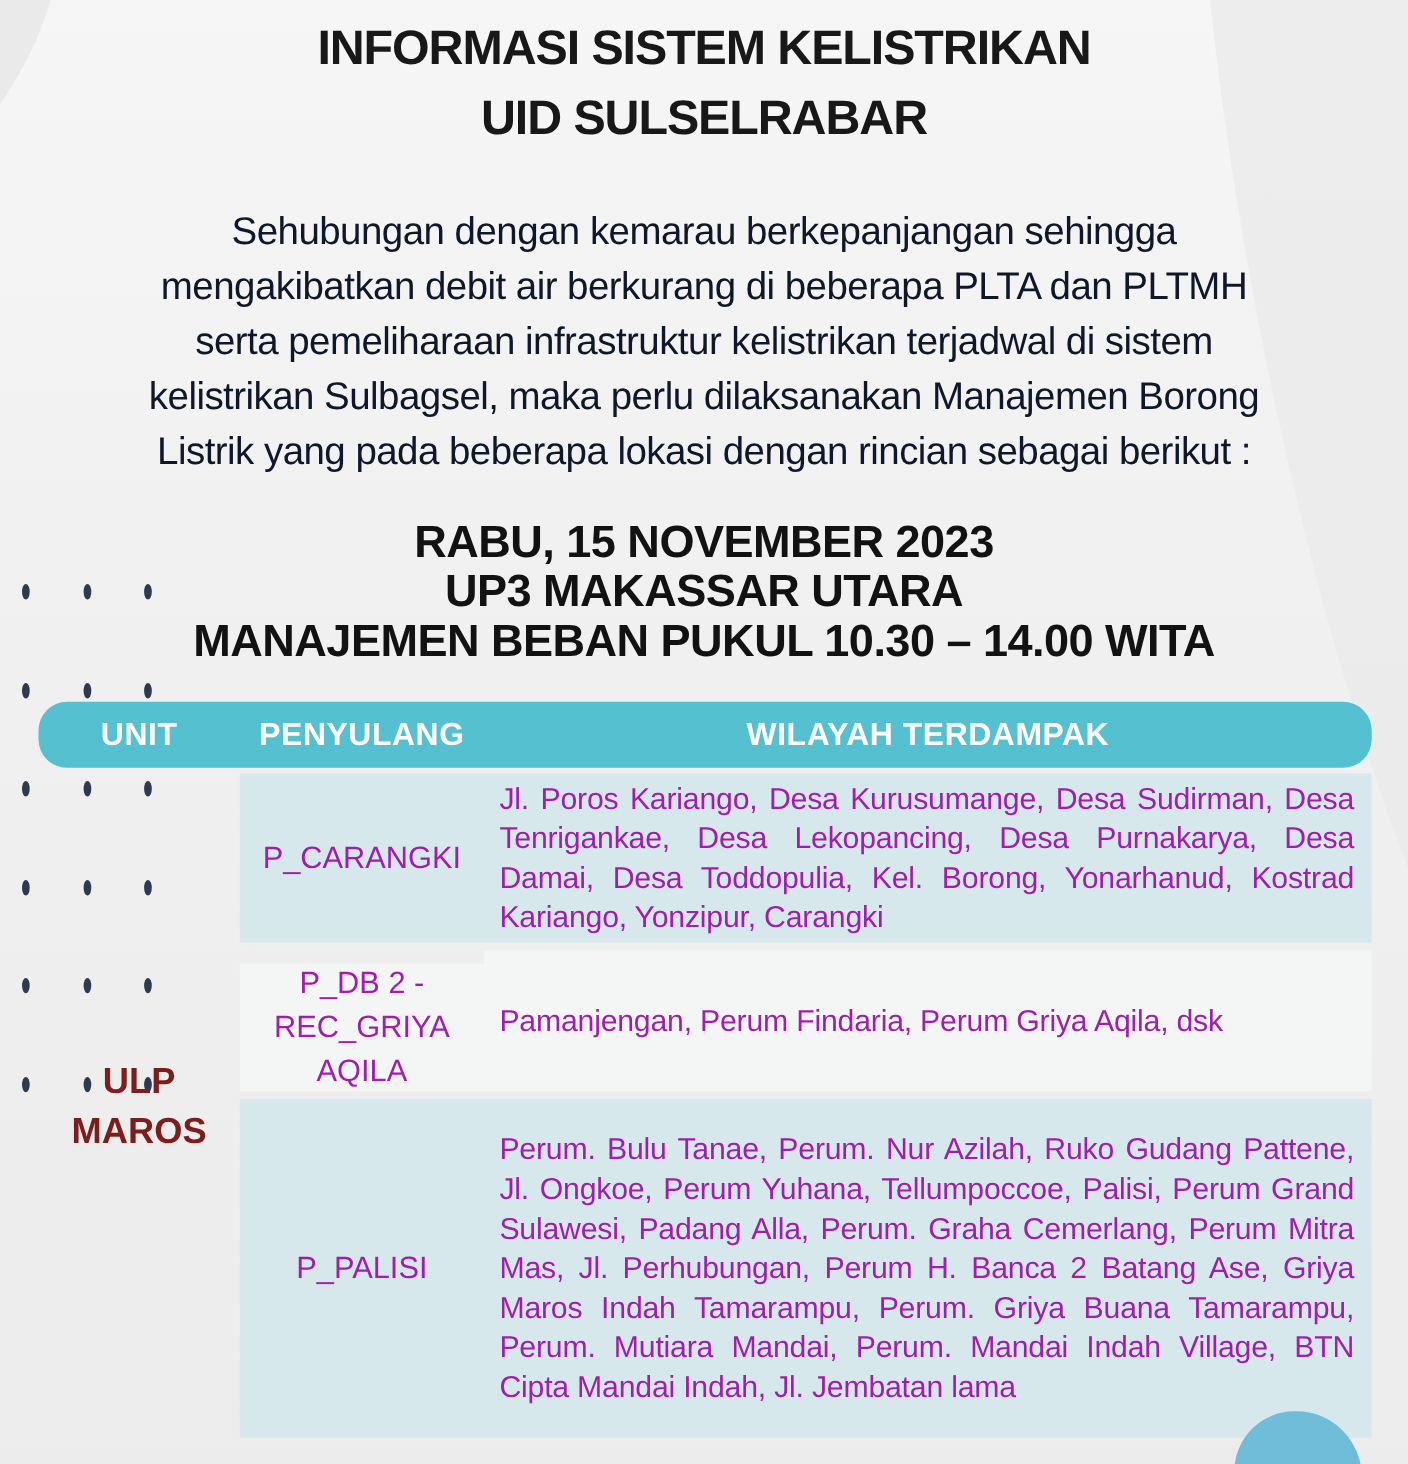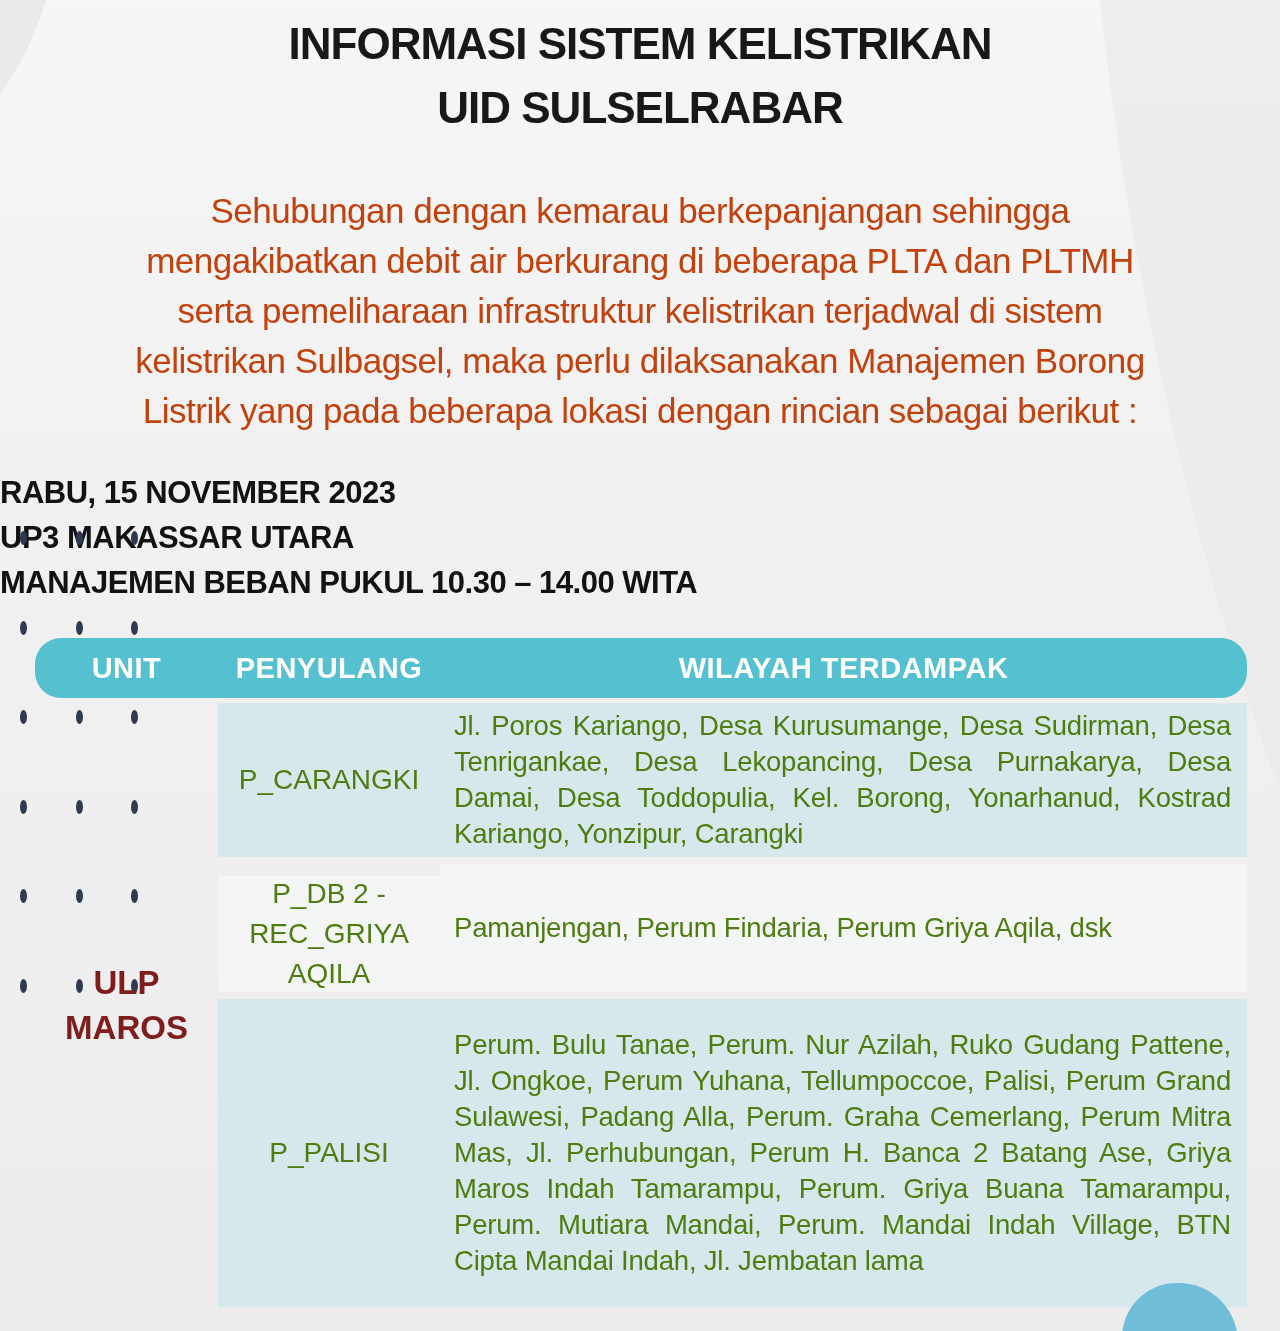--- a/index.html
+++ b/index.html
@@ -12,26 +12,26 @@
   }
   .bg-decor { position:absolute; inset:0; width:1280px; height:1331px; pointer-events:none; }
 
   .title {
     position:absolute; top:12px; left:0; width:1280px;
     text-align:center; font-weight:700; font-size:44px; line-height:64px;
     letter-spacing:-1px; color:#181818;
   }
   .intro {
     position:absolute; top:186px; left:60px; width:1160px;
-    text-align:center; font-size:35px; line-height:50px; color:#c2410c;
+    text-align:center; font-size:35px; line-height:50px; color:#0f172a;
     letter-spacing:-0.5px;
   }
   .schedule {
     position:absolute; top:470px; left:0; width:1280px;
-    font-weight:700; font-size:31px; line-height:45px;
+    text-align:center; font-weight:700; font-size:41px; line-height:45px;
     color:#121212; letter-spacing:-0.5px;
   }
 
   .dot-grid { position:absolute; left:0; top:0; }
   .dot {
     position:absolute; width:7px; height:14px; border-radius:50%;
     background:#2e3a52;
   }
 
   .power-table { position:absolute; left:35px; top:638px; width:1212px; }
@@ -49,21 +49,21 @@
     grid-template-rows:154px 128px 308px; row-gap:7px;
   }
   .unit-cell {
     grid-column:1; grid-row:1 / 4;
     display:flex; align-items:center; justify-content:center;
   }
   .unit-cell .unit-text {
     width:150px; text-align:center; font-weight:700; font-size:33px;
     line-height:45px; color:#7f1d1d;
   }
-  .cell { color:#4d7c0f; }
+  .cell { color:#a21caf; }
   .bg-blue { background:#d7e8ec; }
   .bg-light { background:#f4f6f6; }
   .penyulang-cell {
     display:flex; align-items:center; justify-content:center;
     text-align:center; font-size:28px; line-height:40px; padding:4px 14px;
   }
   .wilayah-cell {
     display:flex; align-items:center; padding:6px 16px 6px 14px;
   }
   .wilayah-cell .wtext {

